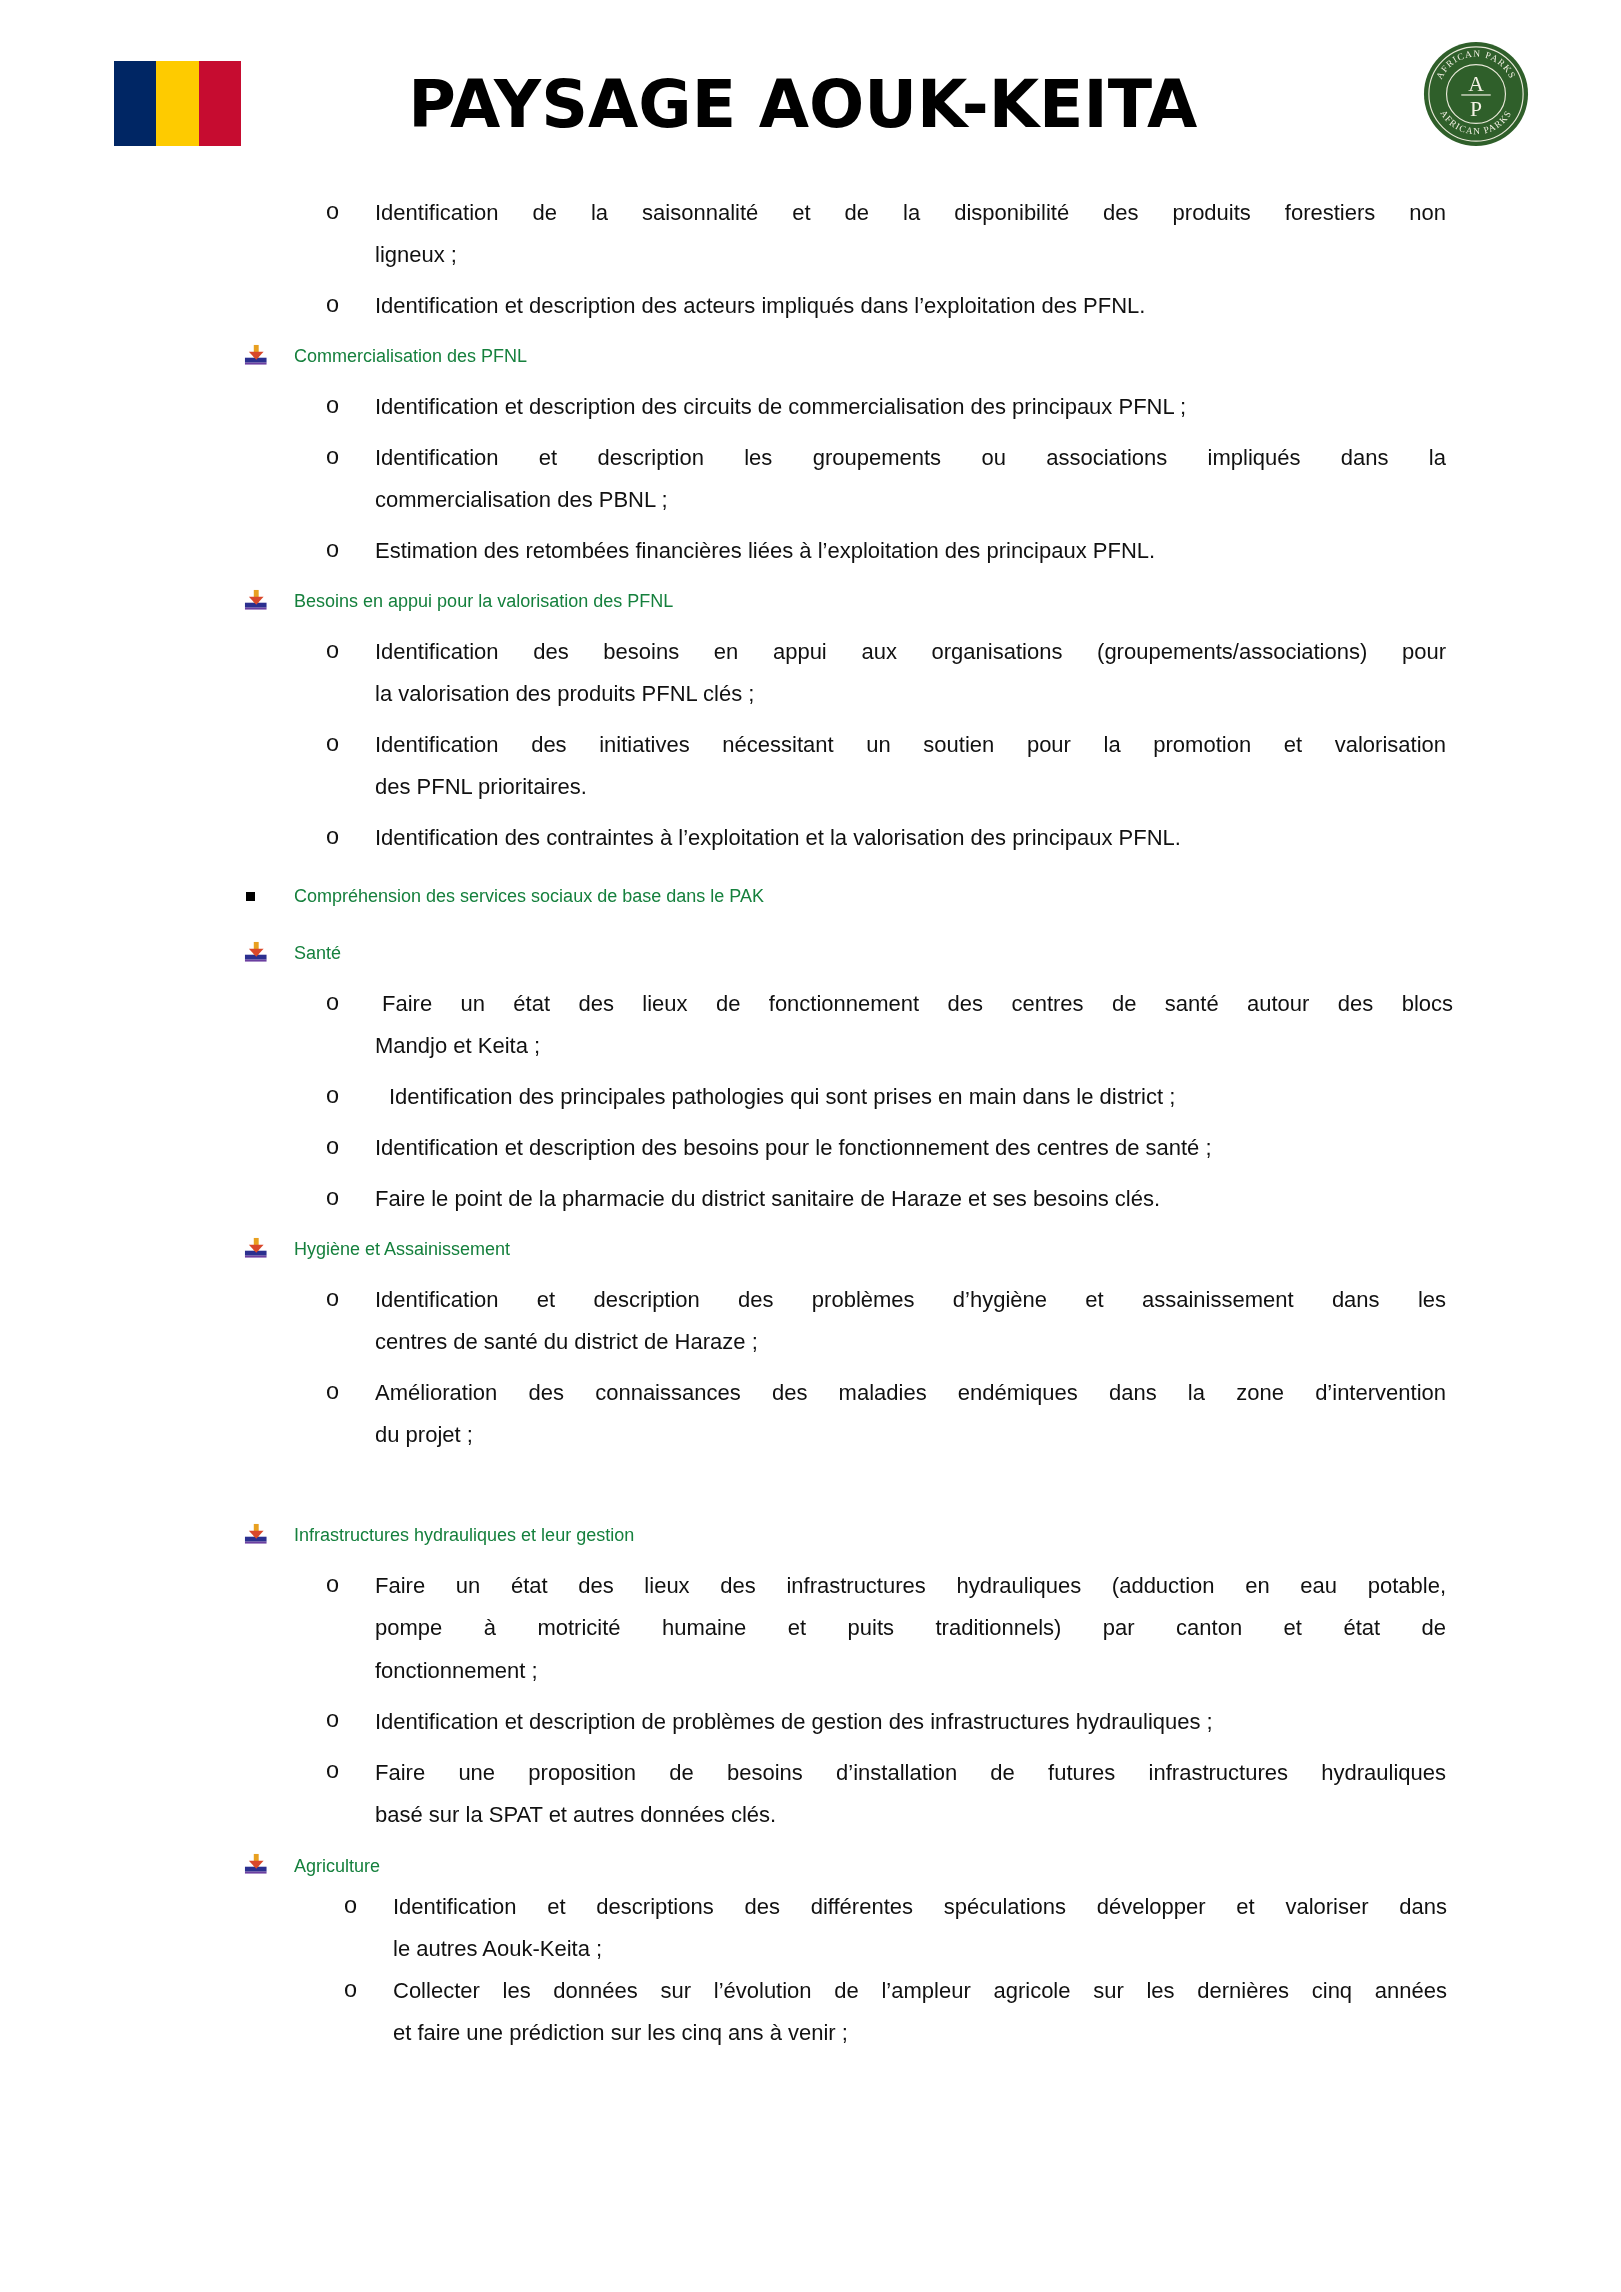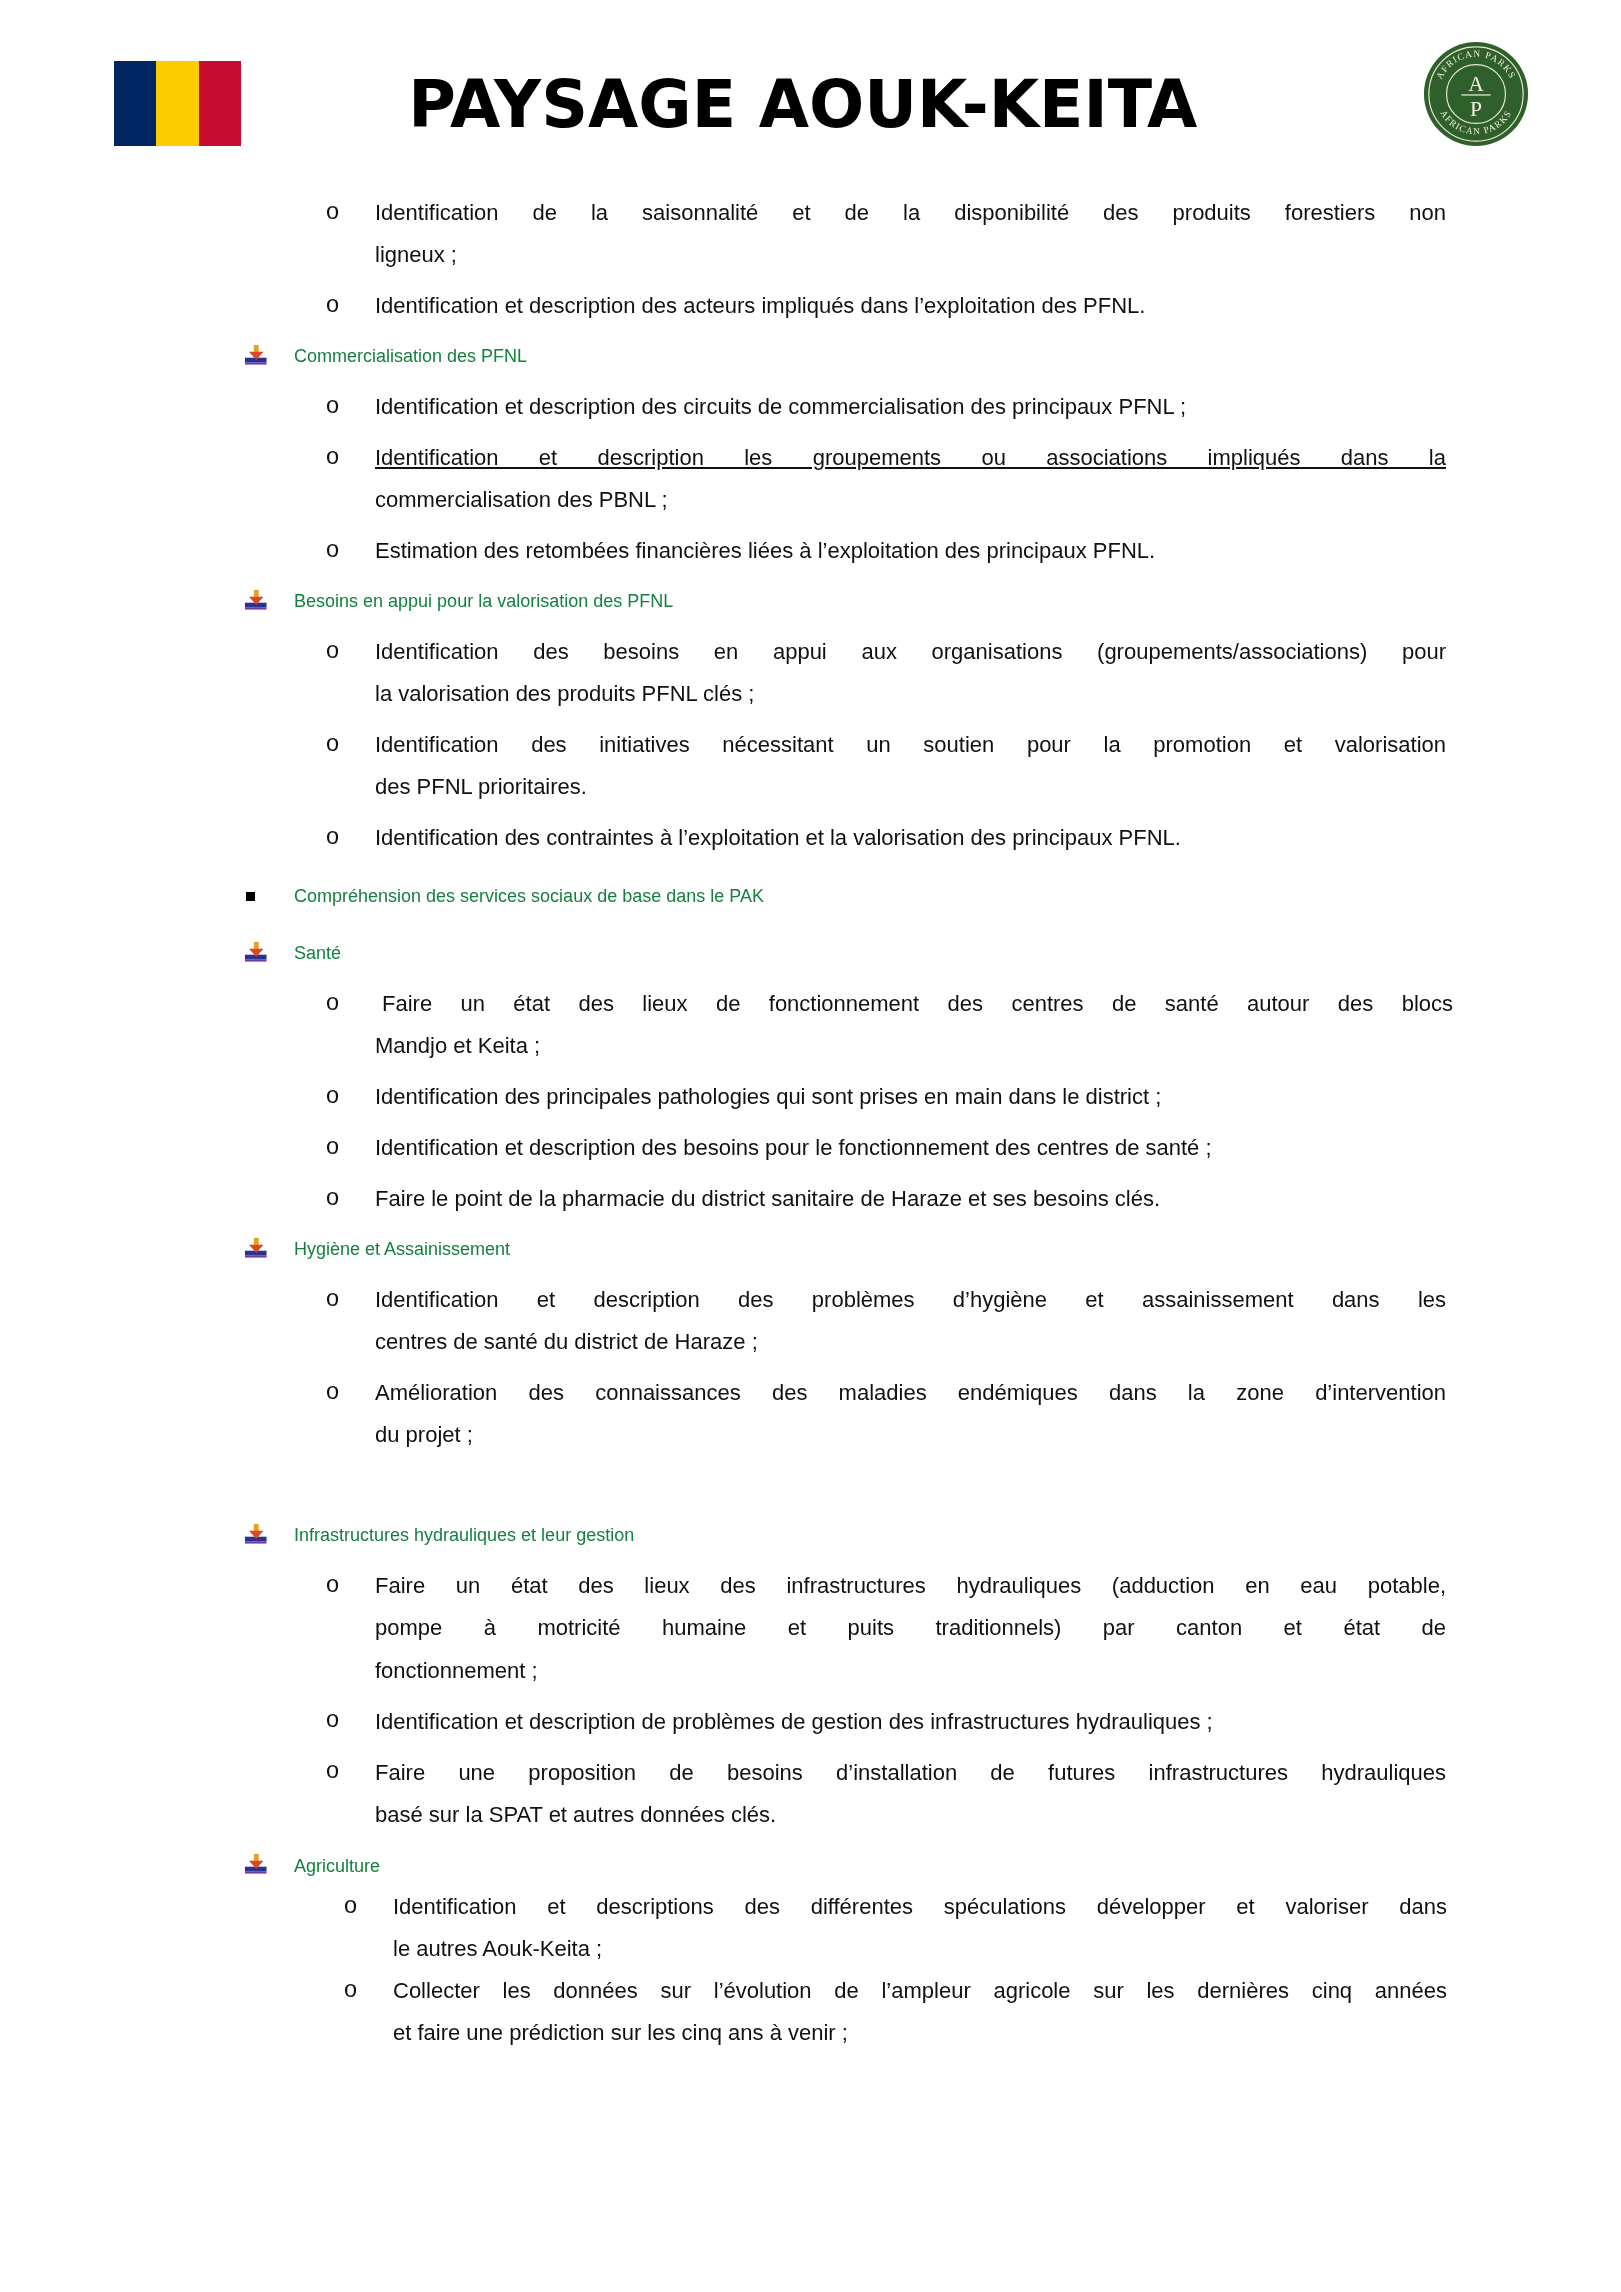--- a/index.html
+++ b/index.html
@@ -85,21 +85,21 @@
     <svg class="arrow-icon" viewBox="0 0 26 26" style="left: 243px; top: 343px;">
       <rect x="2" y="15" width="22" height="5" fill="#2b2f8f"></rect>
       <rect x="11" y="2" width="5" height="13" fill="#e8a020"></rect>
       <polygon points="6,9 21,9 13.5,17" fill="#d9482b"></polygon>
       <rect x="2" y="20" width="22" height="2" fill="#6b3fa0"></rect>
     </svg>
     <div class="head" style="left: 294px; top: 335px; white-space: nowrap;">Commercialisation des PFNL</div>
     <div class="sub-bullet" style="left: 326px; top: 392px;">o</div>
     <div class="sub-text" style="left: 375px; top: 386px; white-space: nowrap;">Identification et description des circuits de commercialisation des principaux PFNL ;</div>
     <div class="sub-bullet" style="left: 326px; top: 443px;">o</div>
-    <div class="sub-text" style="left: 375px; top: 437px; width: 1071px; text-align-last: justify; text-decoration: underline;">Identification et description les groupements ou associations impliqués dans la</div>
+    <div class="sub-text" style="left: 375px; top: 437px; width: 1071px; text-align-last: justify;">Identification et description les groupements ou associations impliqués dans la</div>
     <div class="sub-text" style="left: 375px; top: 479px; white-space: nowrap;">commercialisation des PBNL ;</div>
     <div class="sub-bullet" style="left: 326px; top: 536px;">o</div>
     <div class="sub-text" style="left: 375px; top: 530px; white-space: nowrap;">Estimation des retombées financières liées à l’exploitation des principaux PFNL.</div>
     <svg class="arrow-icon" viewBox="0 0 26 26" style="left: 243px; top: 588px;">
       <rect x="2" y="15" width="22" height="5" fill="#2b2f8f"></rect>
       <rect x="11" y="2" width="5" height="13" fill="#e8a020"></rect>
       <polygon points="6,9 21,9 13.5,17" fill="#d9482b"></polygon>
       <rect x="2" y="20" width="22" height="2" fill="#6b3fa0"></rect>
     </svg>
     <div class="head" style="left: 294px; top: 580px; white-space: nowrap;">Besoins en appui pour la valorisation des PFNL</div>
@@ -117,21 +117,21 @@
       <rect x="2" y="15" width="22" height="5" fill="#2b2f8f"></rect>
       <rect x="11" y="2" width="5" height="13" fill="#e8a020"></rect>
       <polygon points="6,9 21,9 13.5,17" fill="#d9482b"></polygon>
       <rect x="2" y="20" width="22" height="2" fill="#6b3fa0"></rect>
     </svg>
     <div class="head" style="left: 294px; top: 932px; white-space: nowrap;">Santé</div>
     <div class="sub-bullet" style="left: 326px; top: 989px;">o</div>
     <div class="sub-text" style="left: 382px; top: 983px; width: 1071px; text-align-last: justify;">Faire un état des lieux de fonctionnement des centres de santé autour des blocs</div>
     <div class="sub-text" style="left: 375px; top: 1025px; white-space: nowrap;">Mandjo et Keita ;</div>
     <div class="sub-bullet" style="left: 326px; top: 1082px;">o</div>
-    <div class="sub-text" style="left: 375px; top: 1076px; white-space: nowrap;">Identification des principales pathologies qui sont prises en main dans le district ;</div>
+    <div class="sub-text" style="left: 389px; top: 1076px; white-space: nowrap;">Identification des principales pathologies qui sont prises en main dans le district ;</div>
     <div class="sub-bullet" style="left: 326px; top: 1133px;">o</div>
     <div class="sub-text" style="left: 375px; top: 1127px; white-space: nowrap;">Identification et description des besoins pour le fonctionnement des centres de santé ;</div>
     <div class="sub-bullet" style="left: 326px; top: 1184px;">o</div>
     <div class="sub-text" style="left: 375px; top: 1178px; white-space: nowrap;">Faire le point de la pharmacie du district sanitaire de Haraze et ses besoins clés.</div>
     <svg class="arrow-icon" viewBox="0 0 26 26" style="left: 243px; top: 1236px;">
       <rect x="2" y="15" width="22" height="5" fill="#2b2f8f"></rect>
       <rect x="11" y="2" width="5" height="13" fill="#e8a020"></rect>
       <polygon points="6,9 21,9 13.5,17" fill="#d9482b"></polygon>
       <rect x="2" y="20" width="22" height="2" fill="#6b3fa0"></rect>
     </svg>

